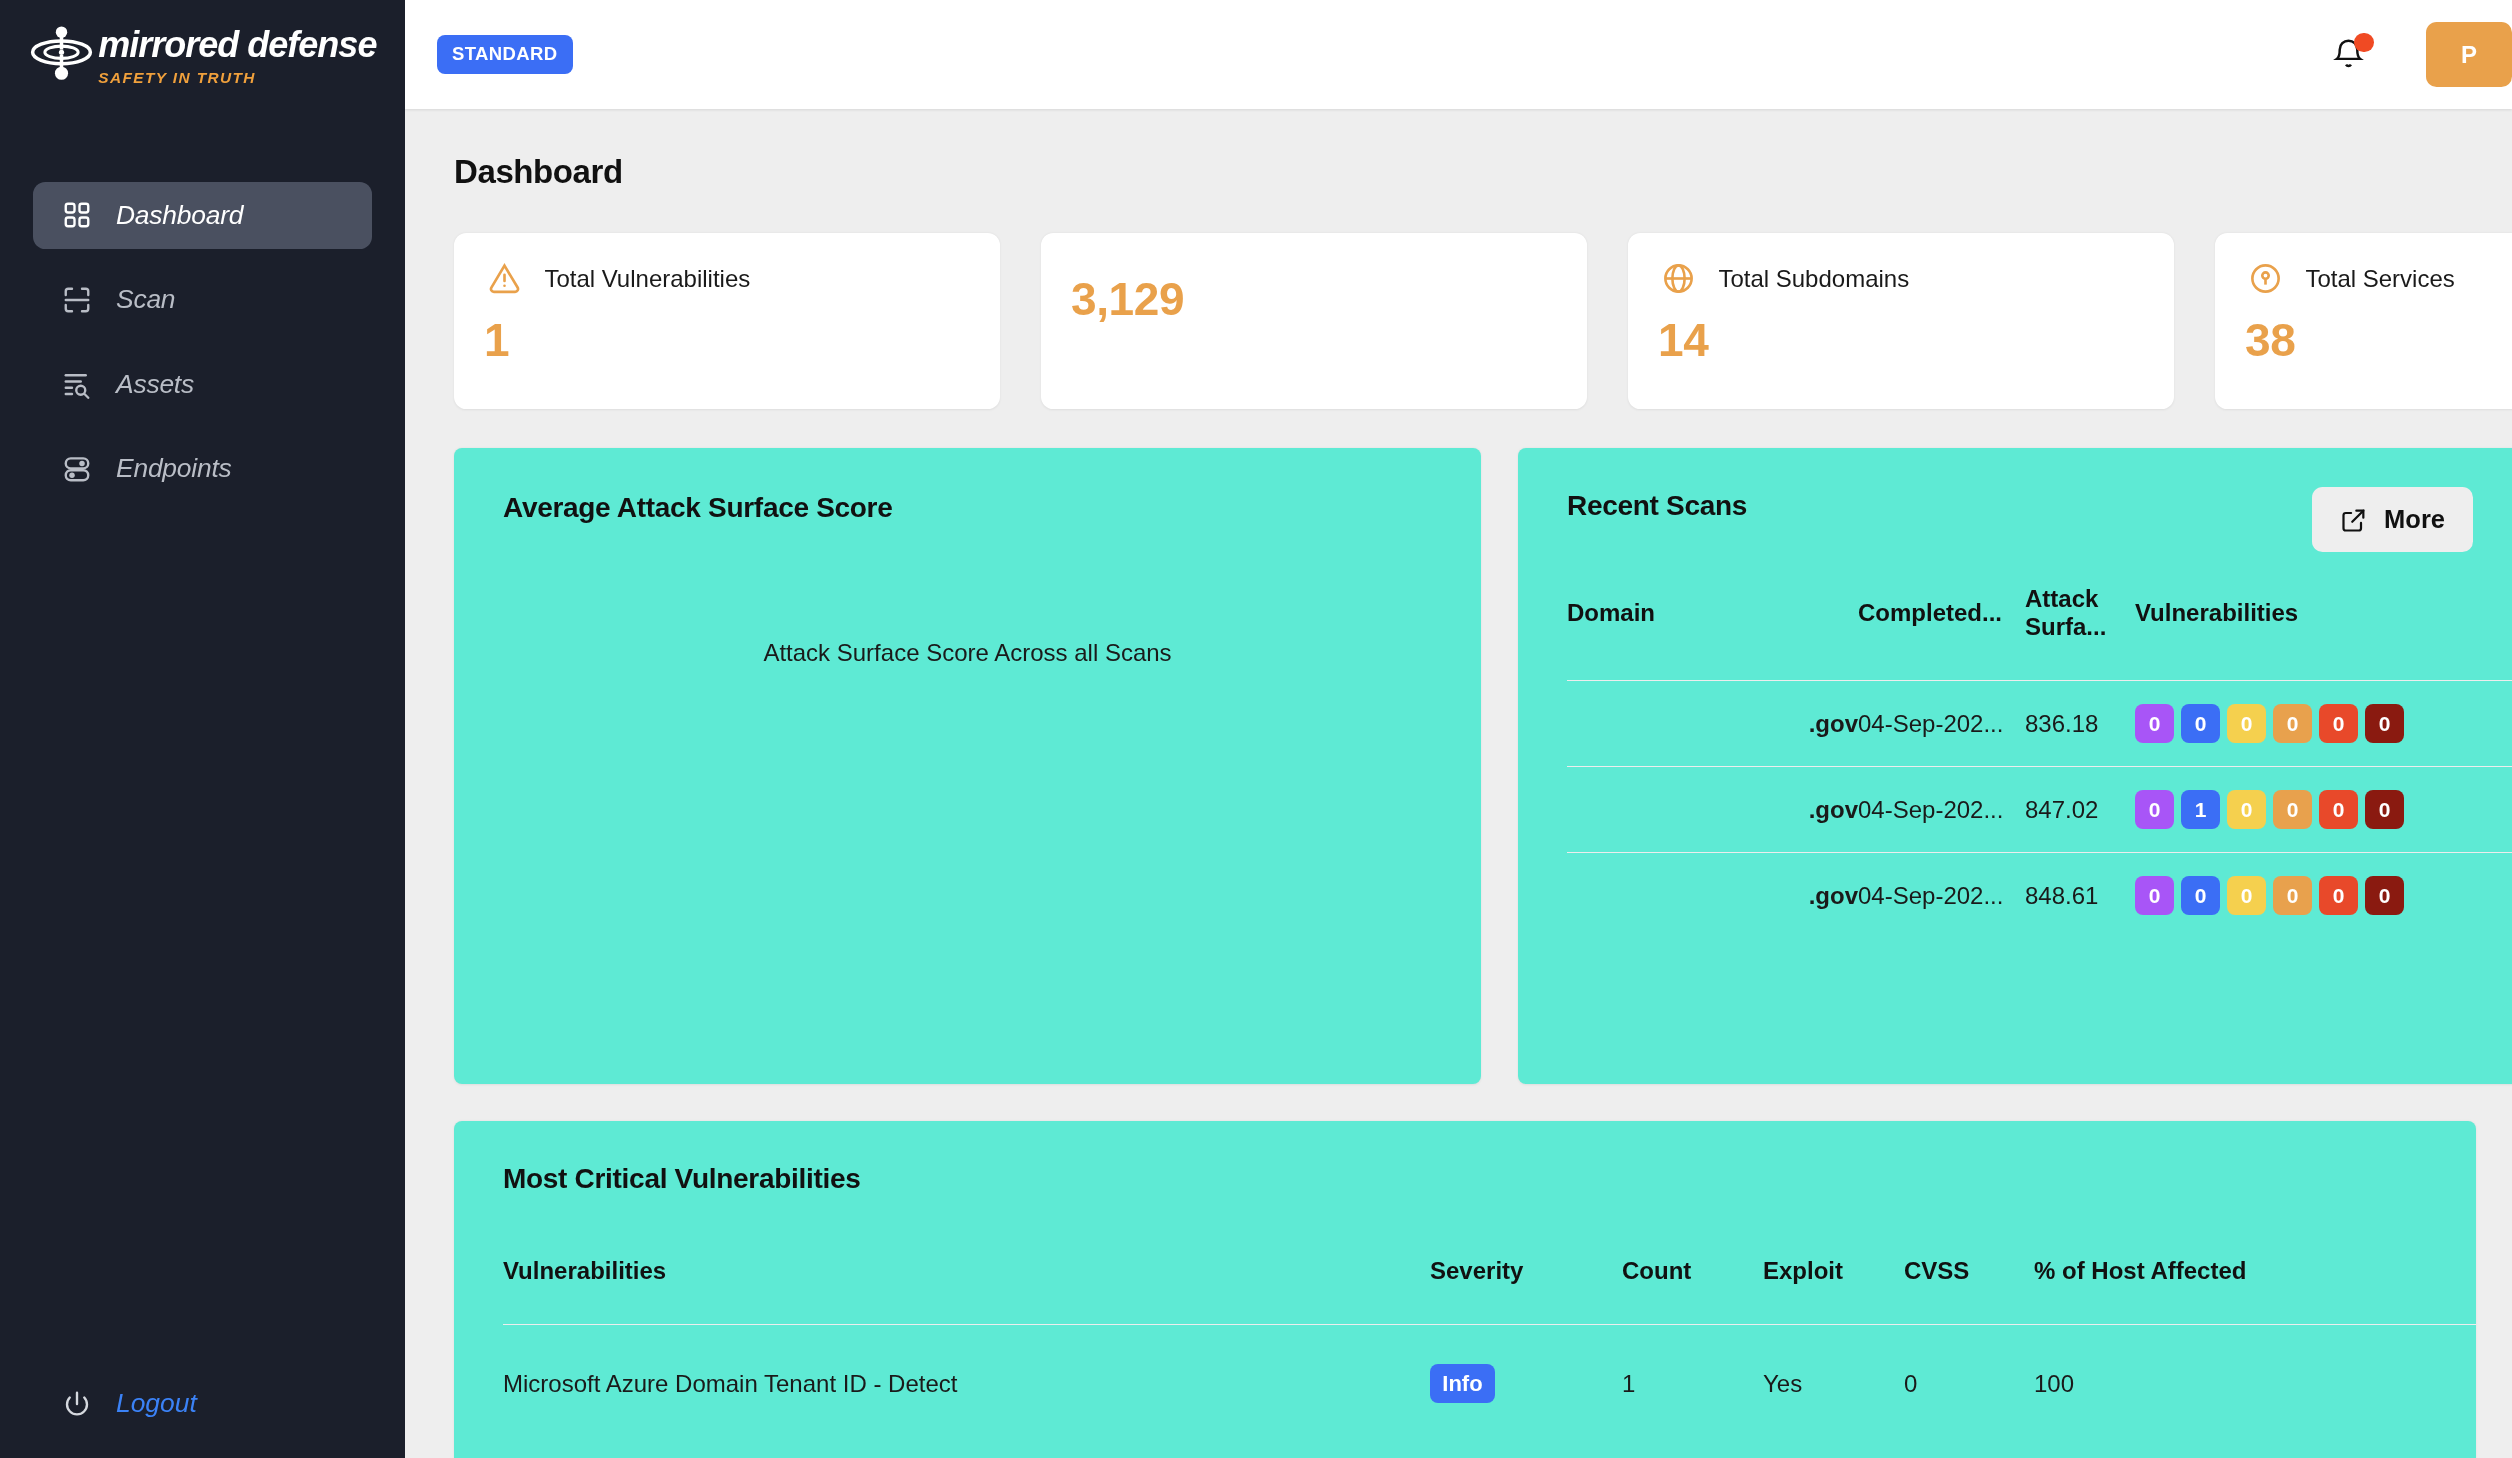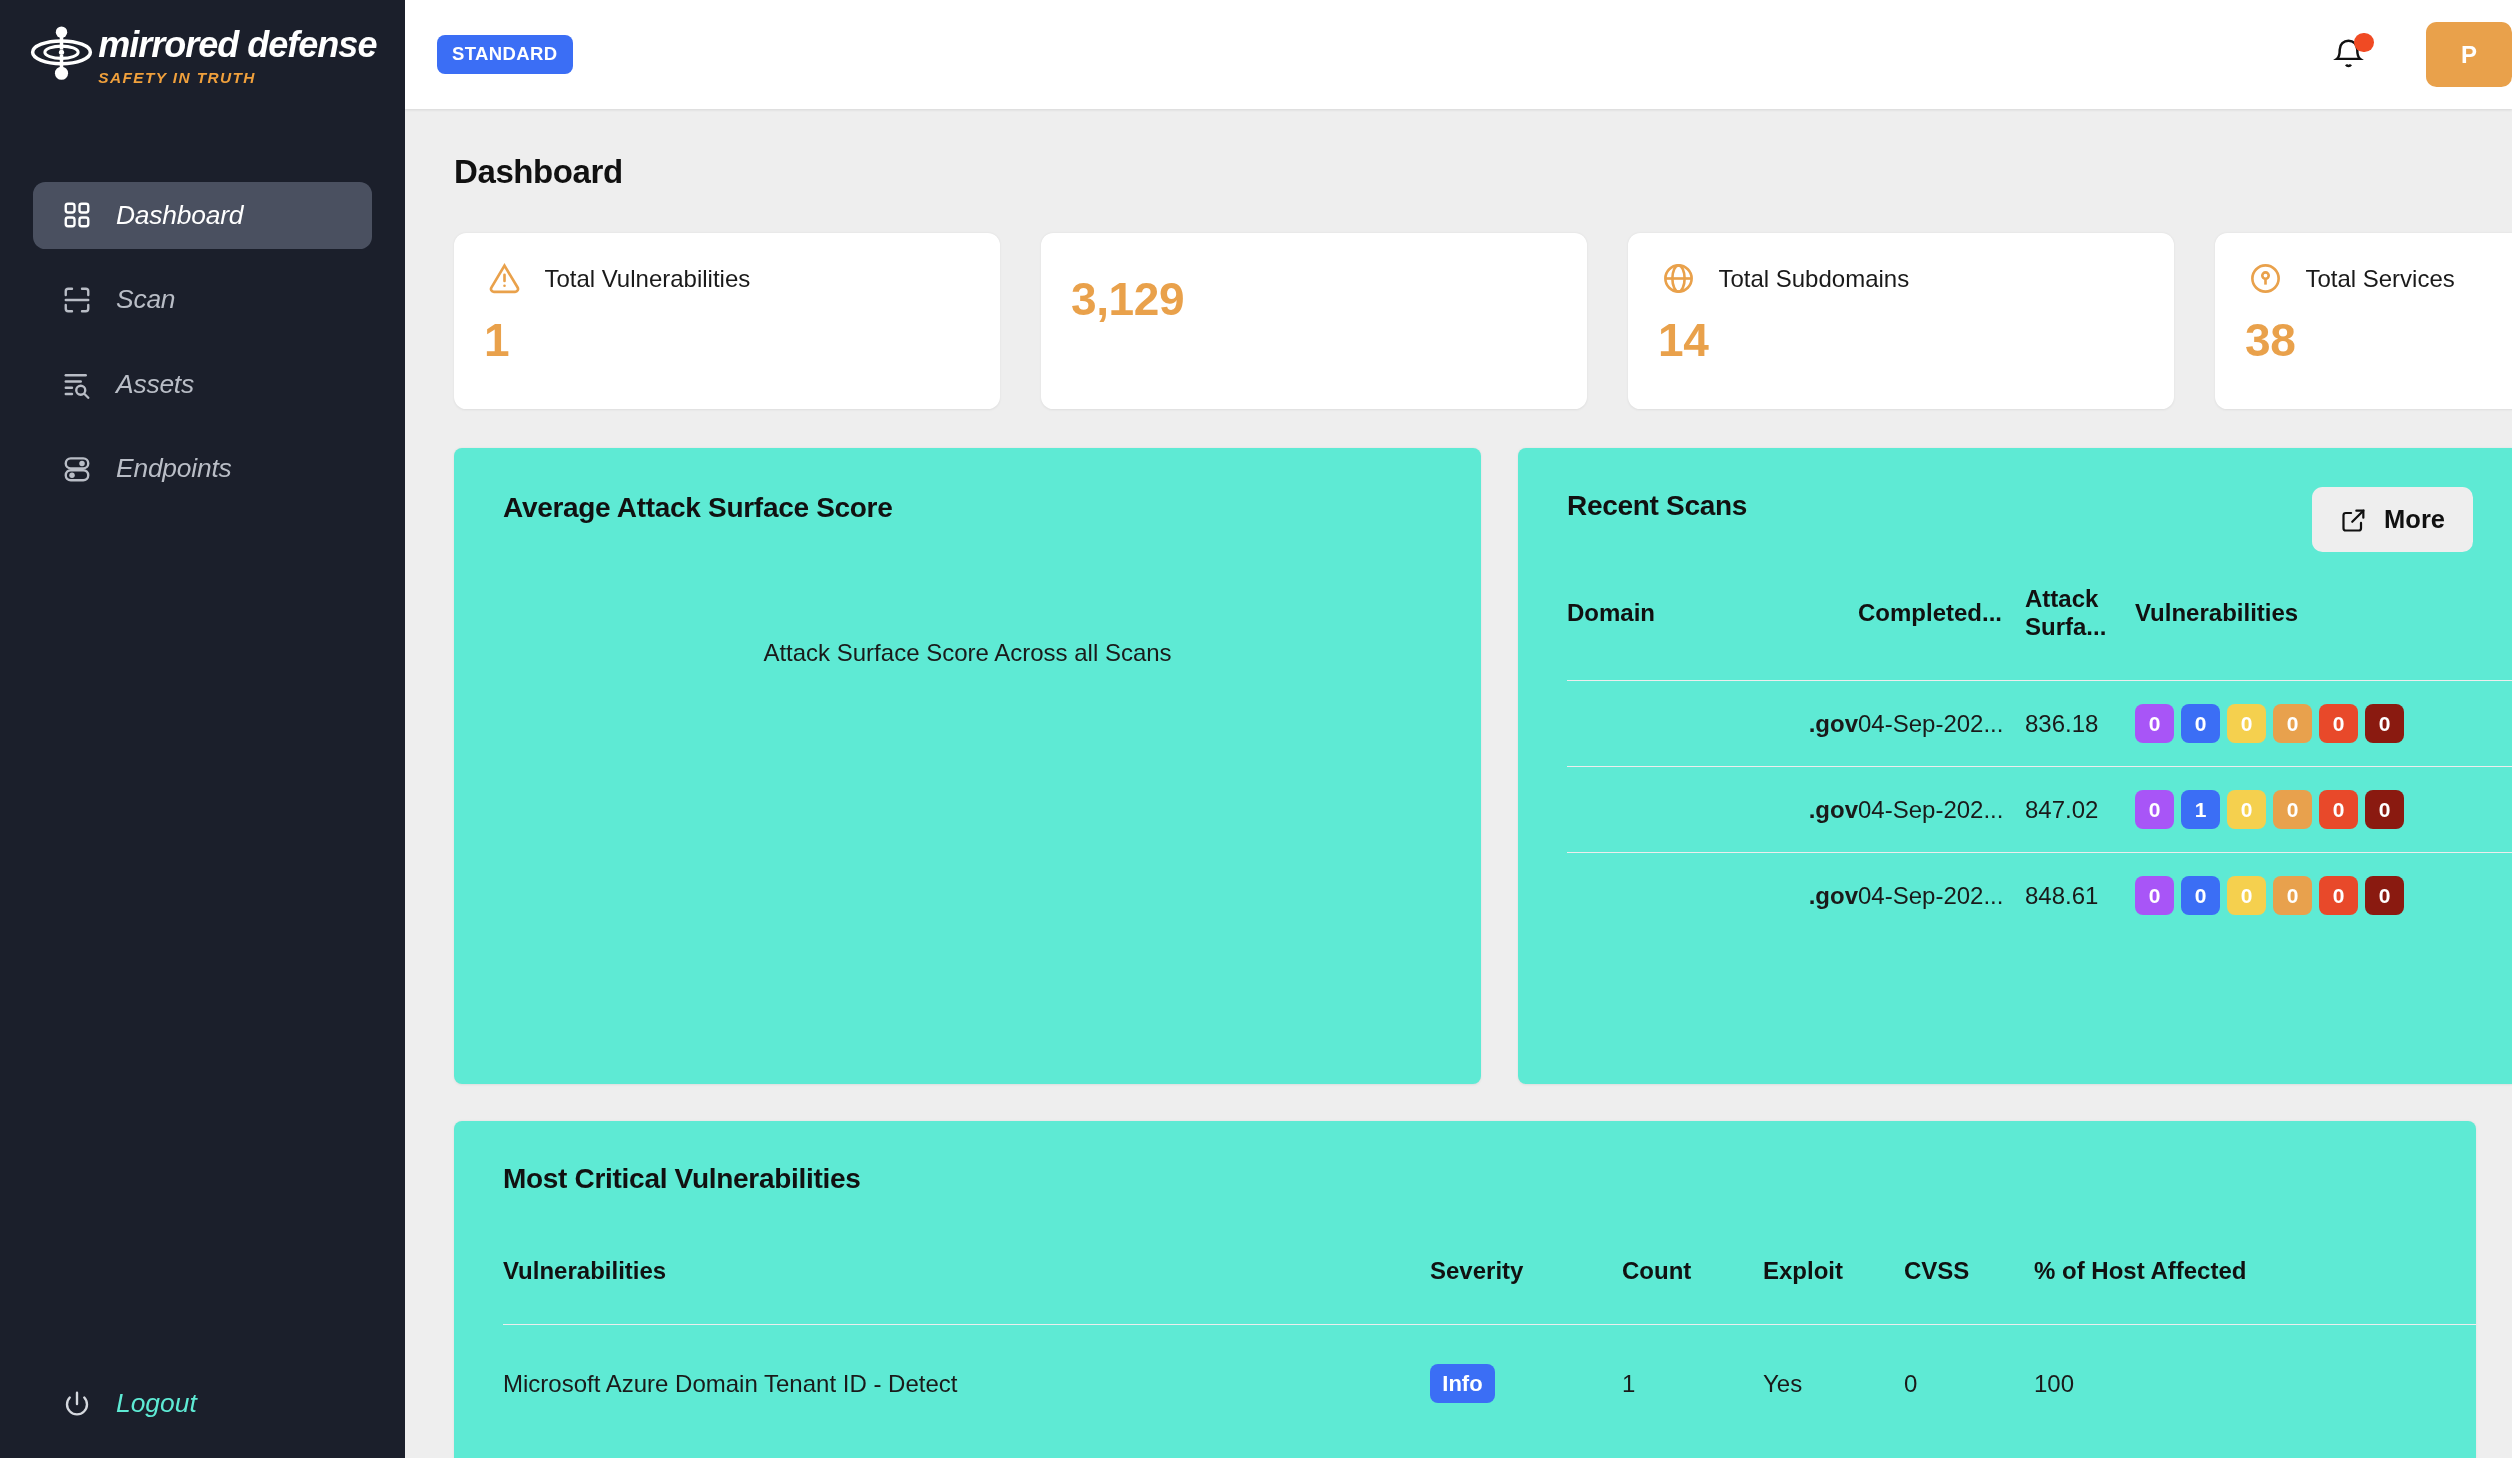--- a/index.html
+++ b/index.html
@@ -39,21 +39,21 @@
     margin-left: 21px; font-size: 26.4px; color: #b9bdc6;
     letter-spacing: -0.2px;
   }
   .nav-item.active .lbl { color: #ffffff; }
 
   .logout {
     position: absolute; left: 33px; bottom: 37px;
     display: flex; align-items: center; padding-left: 25px; cursor: pointer;
   }
   .logout .ico { width: 37px; height: 37px; flex: 0 0 37px; display: flex; align-items: center; justify-content: center; }
-  .logout .lbl { margin-left: 21px; font-size: 26.4px; color: #5eead4; }
+  .logout .lbl { margin-left: 21px; font-size: 26.4px; color: #3b82f6; }
 
   
   .main { flex: 1; height: 1459px; position: relative; background: #eeeeee; overflow: hidden; }
 
   .topbar {
     height: 109px; background: #ffffff; display: flex; align-items: center;
     padding: 0 0 0 32px; position: relative;
     box-shadow: 0 0.9px 2.6px rgba(0,0,0,0.10);
   }
   .plan-badge {

